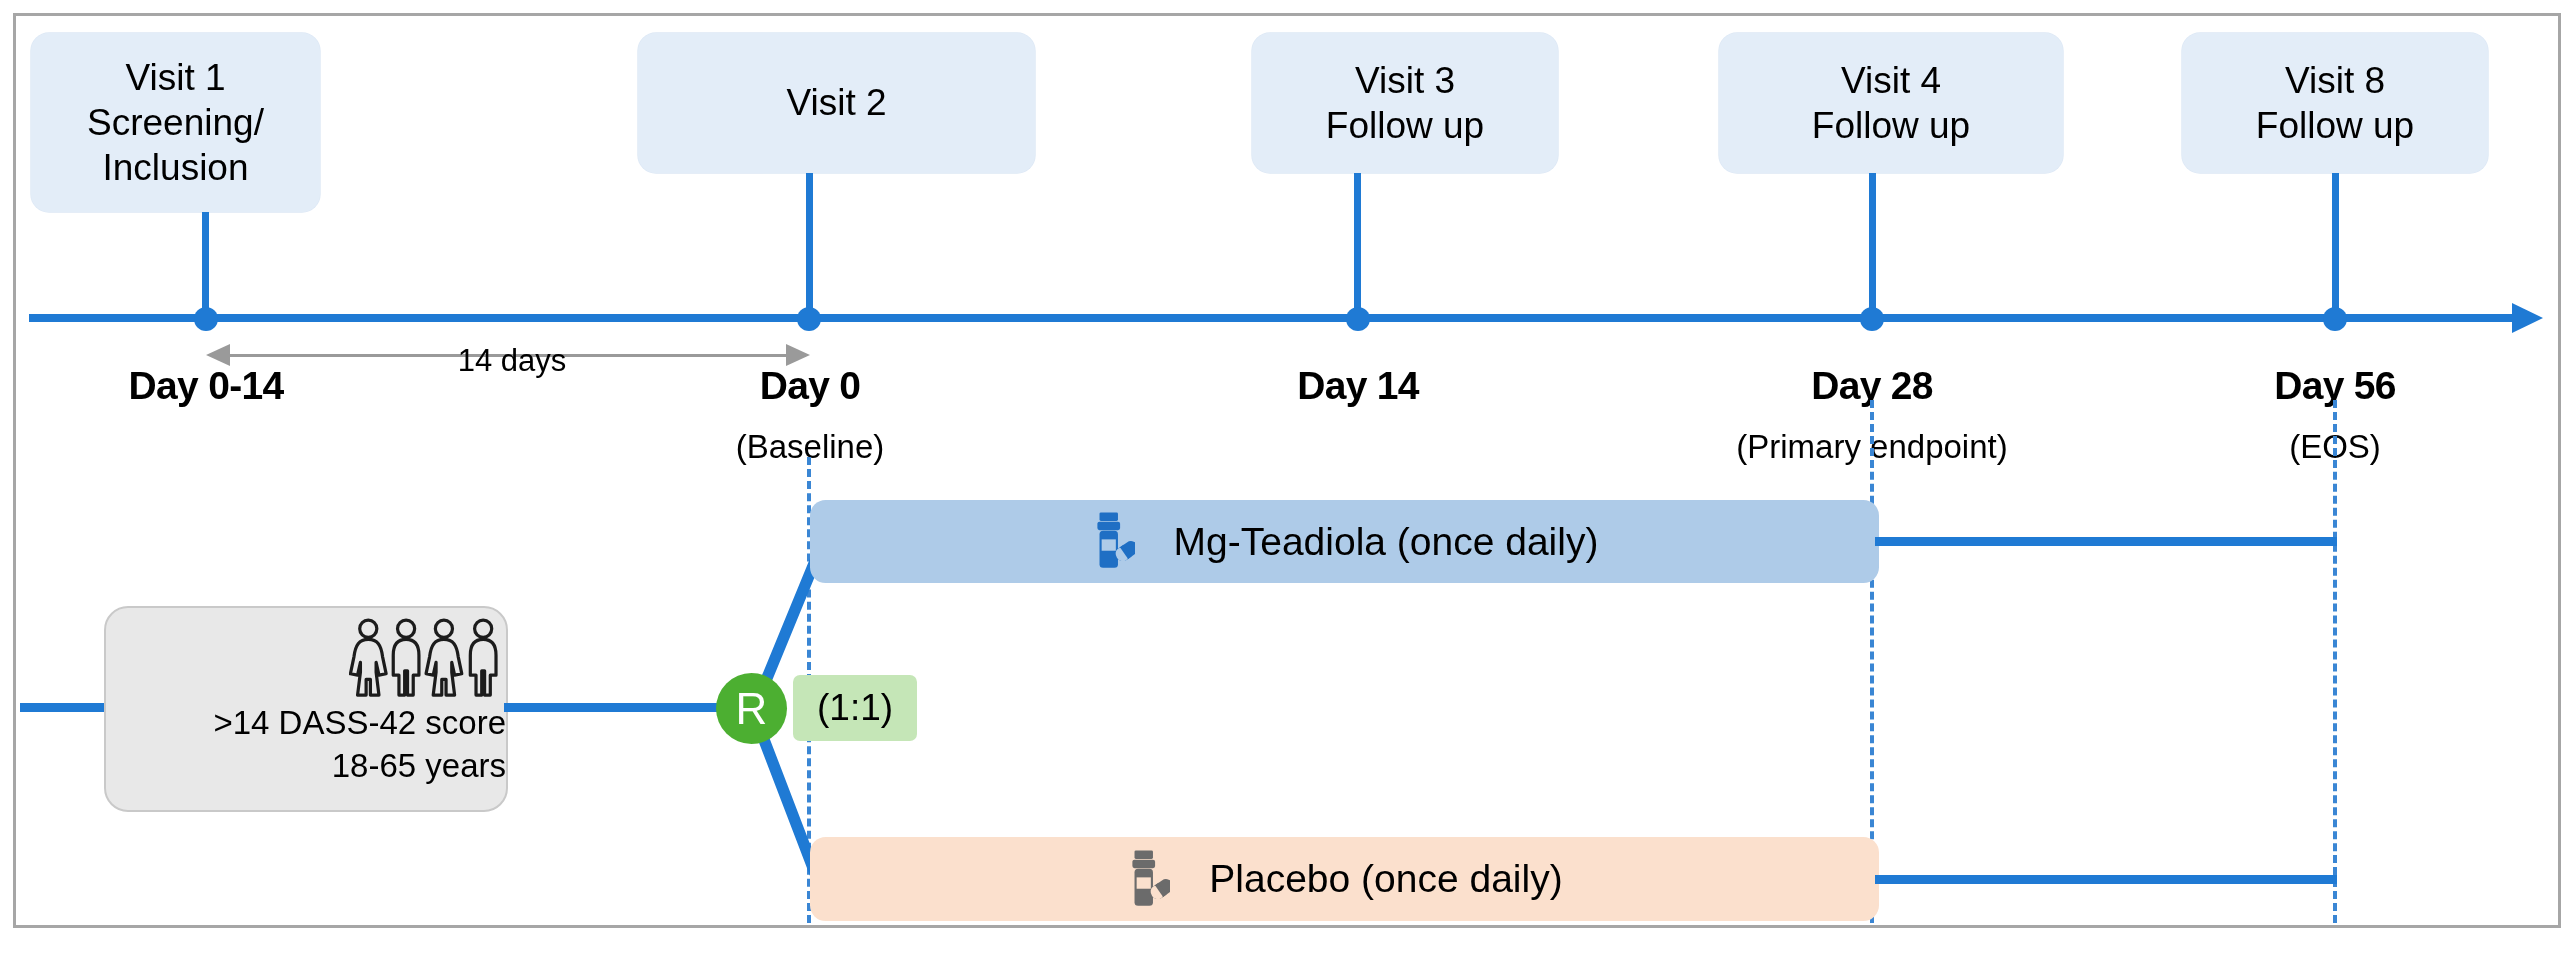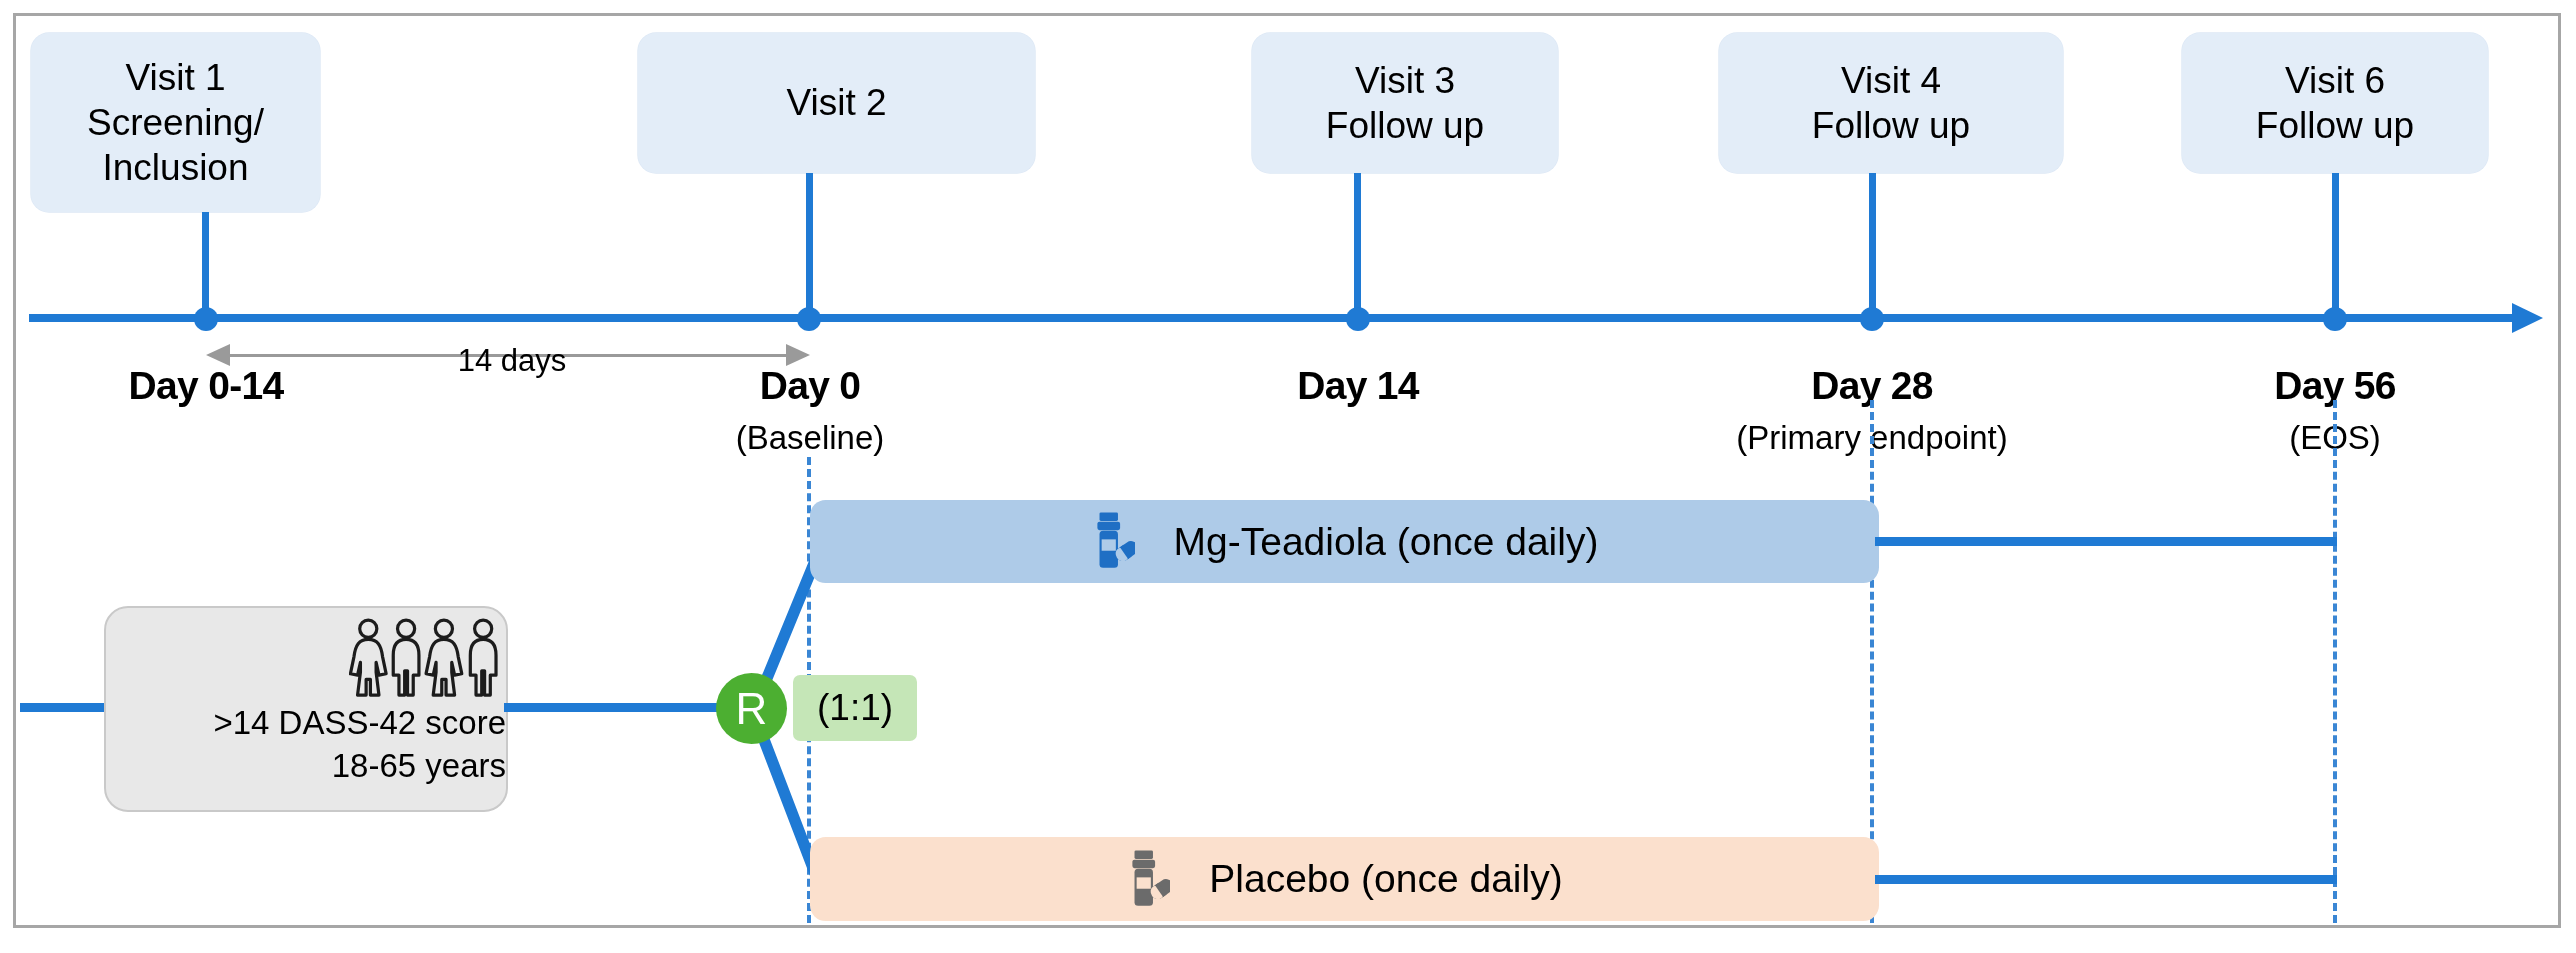--- a/index.html
+++ b/index.html
@@ -76,21 +76,21 @@
   .day-label .big{
     display:block;
     font-size:39px;
     font-weight:bold;
     letter-spacing:-0.7px;
   }
   .day-label .sub{
     display:block;
     font-size:33px;
     font-weight:normal;
-    margin-top:11px;
+    margin-top:20px;
   }
 
   
   #meas-line{
     position:absolute;
     left:214px;top:354px;
     width:592px;height:2.9px;
     background:#9a9a9a;
   }
   #meas-arrow-l{
@@ -221,21 +221,21 @@
   </div>
   <div class="stem" style="left:1354px;top:173px;height:146px;"></div>
 
   <div class="visit-box" style="left:1719px;top:33px;width:344px;height:140px;">
     <span class="ln">Visit 4</span>
     <span class="ln">Follow up</span>
   </div>
   <div class="stem" style="left:1869px;top:173px;height:146px;"></div>
 
   <div class="visit-box" style="left:2182px;top:33px;width:306px;height:140px;">
-    <span class="ln">Visit 6</span>
+    <span class="ln">Visit 8</span>
     <span class="ln">Follow up</span>
   </div>
   <div class="stem" style="left:2332px;top:173px;height:146px;"></div>
 
   <div id="axis"></div>
   <div id="axis-arrow"></div>
 
   <div class="node" style="left:194px;"></div>
   <div class="node" style="left:797px;"></div>
   <div class="node" style="left:1346px;"></div>

